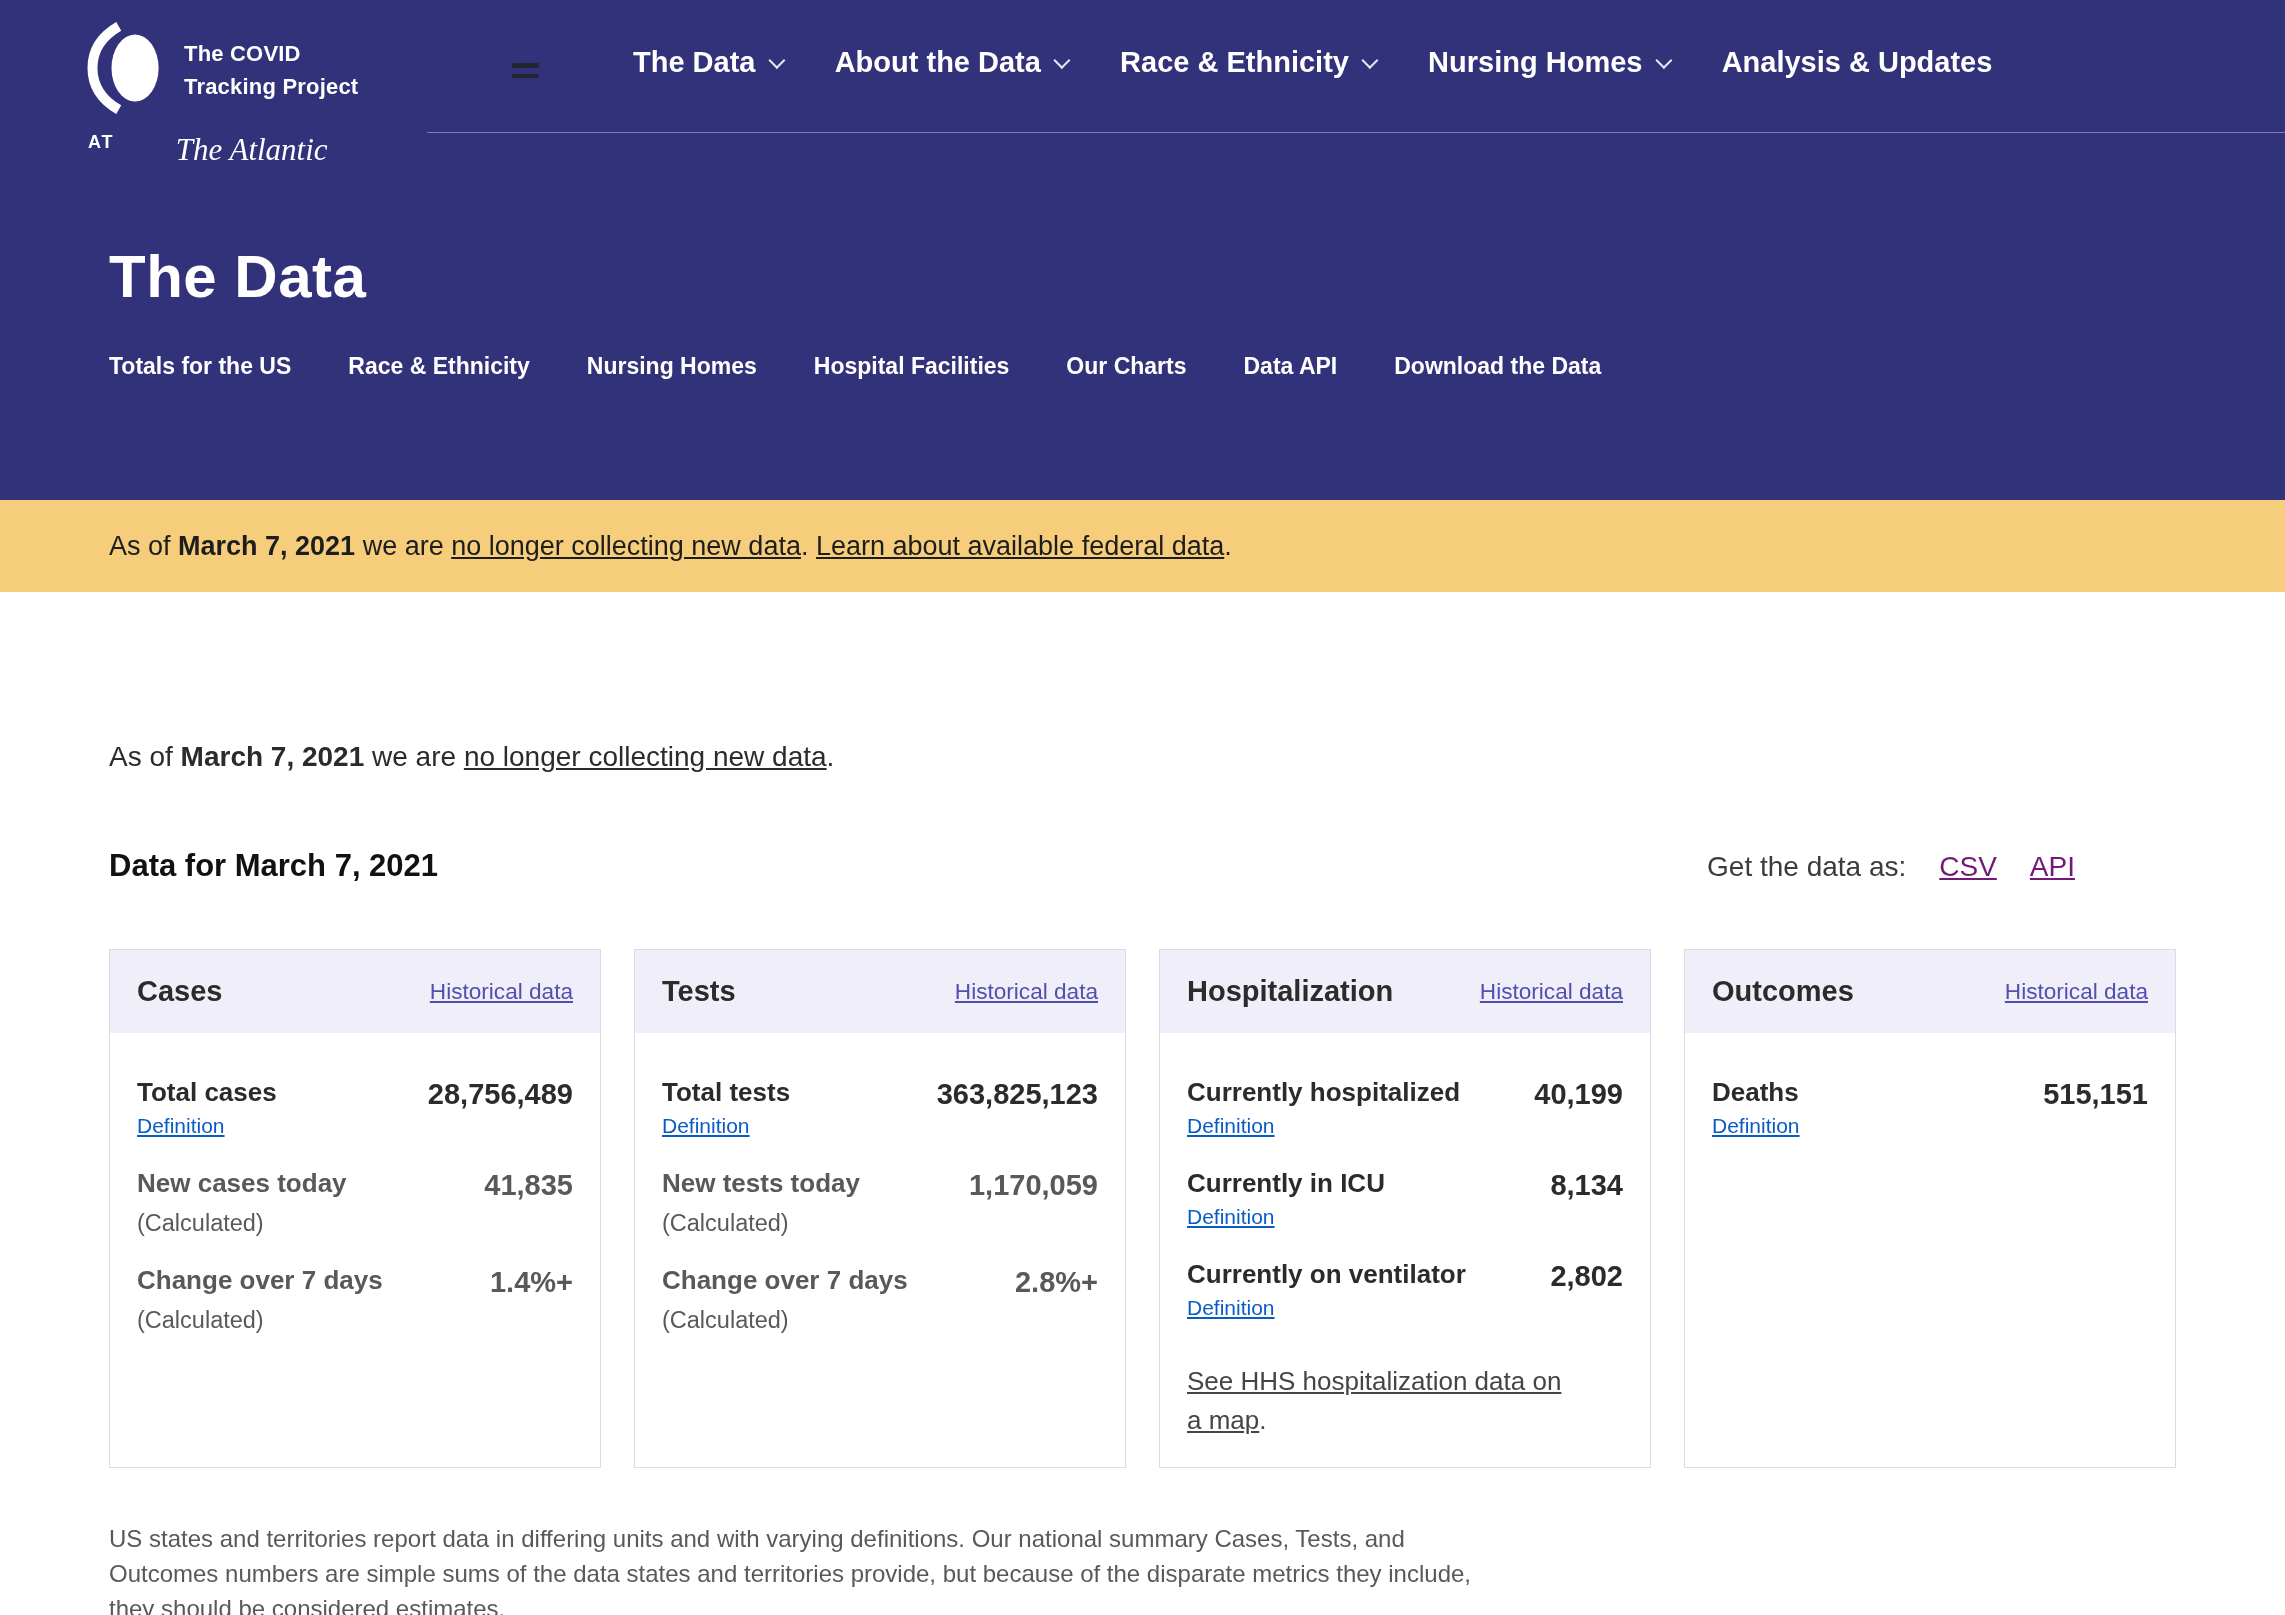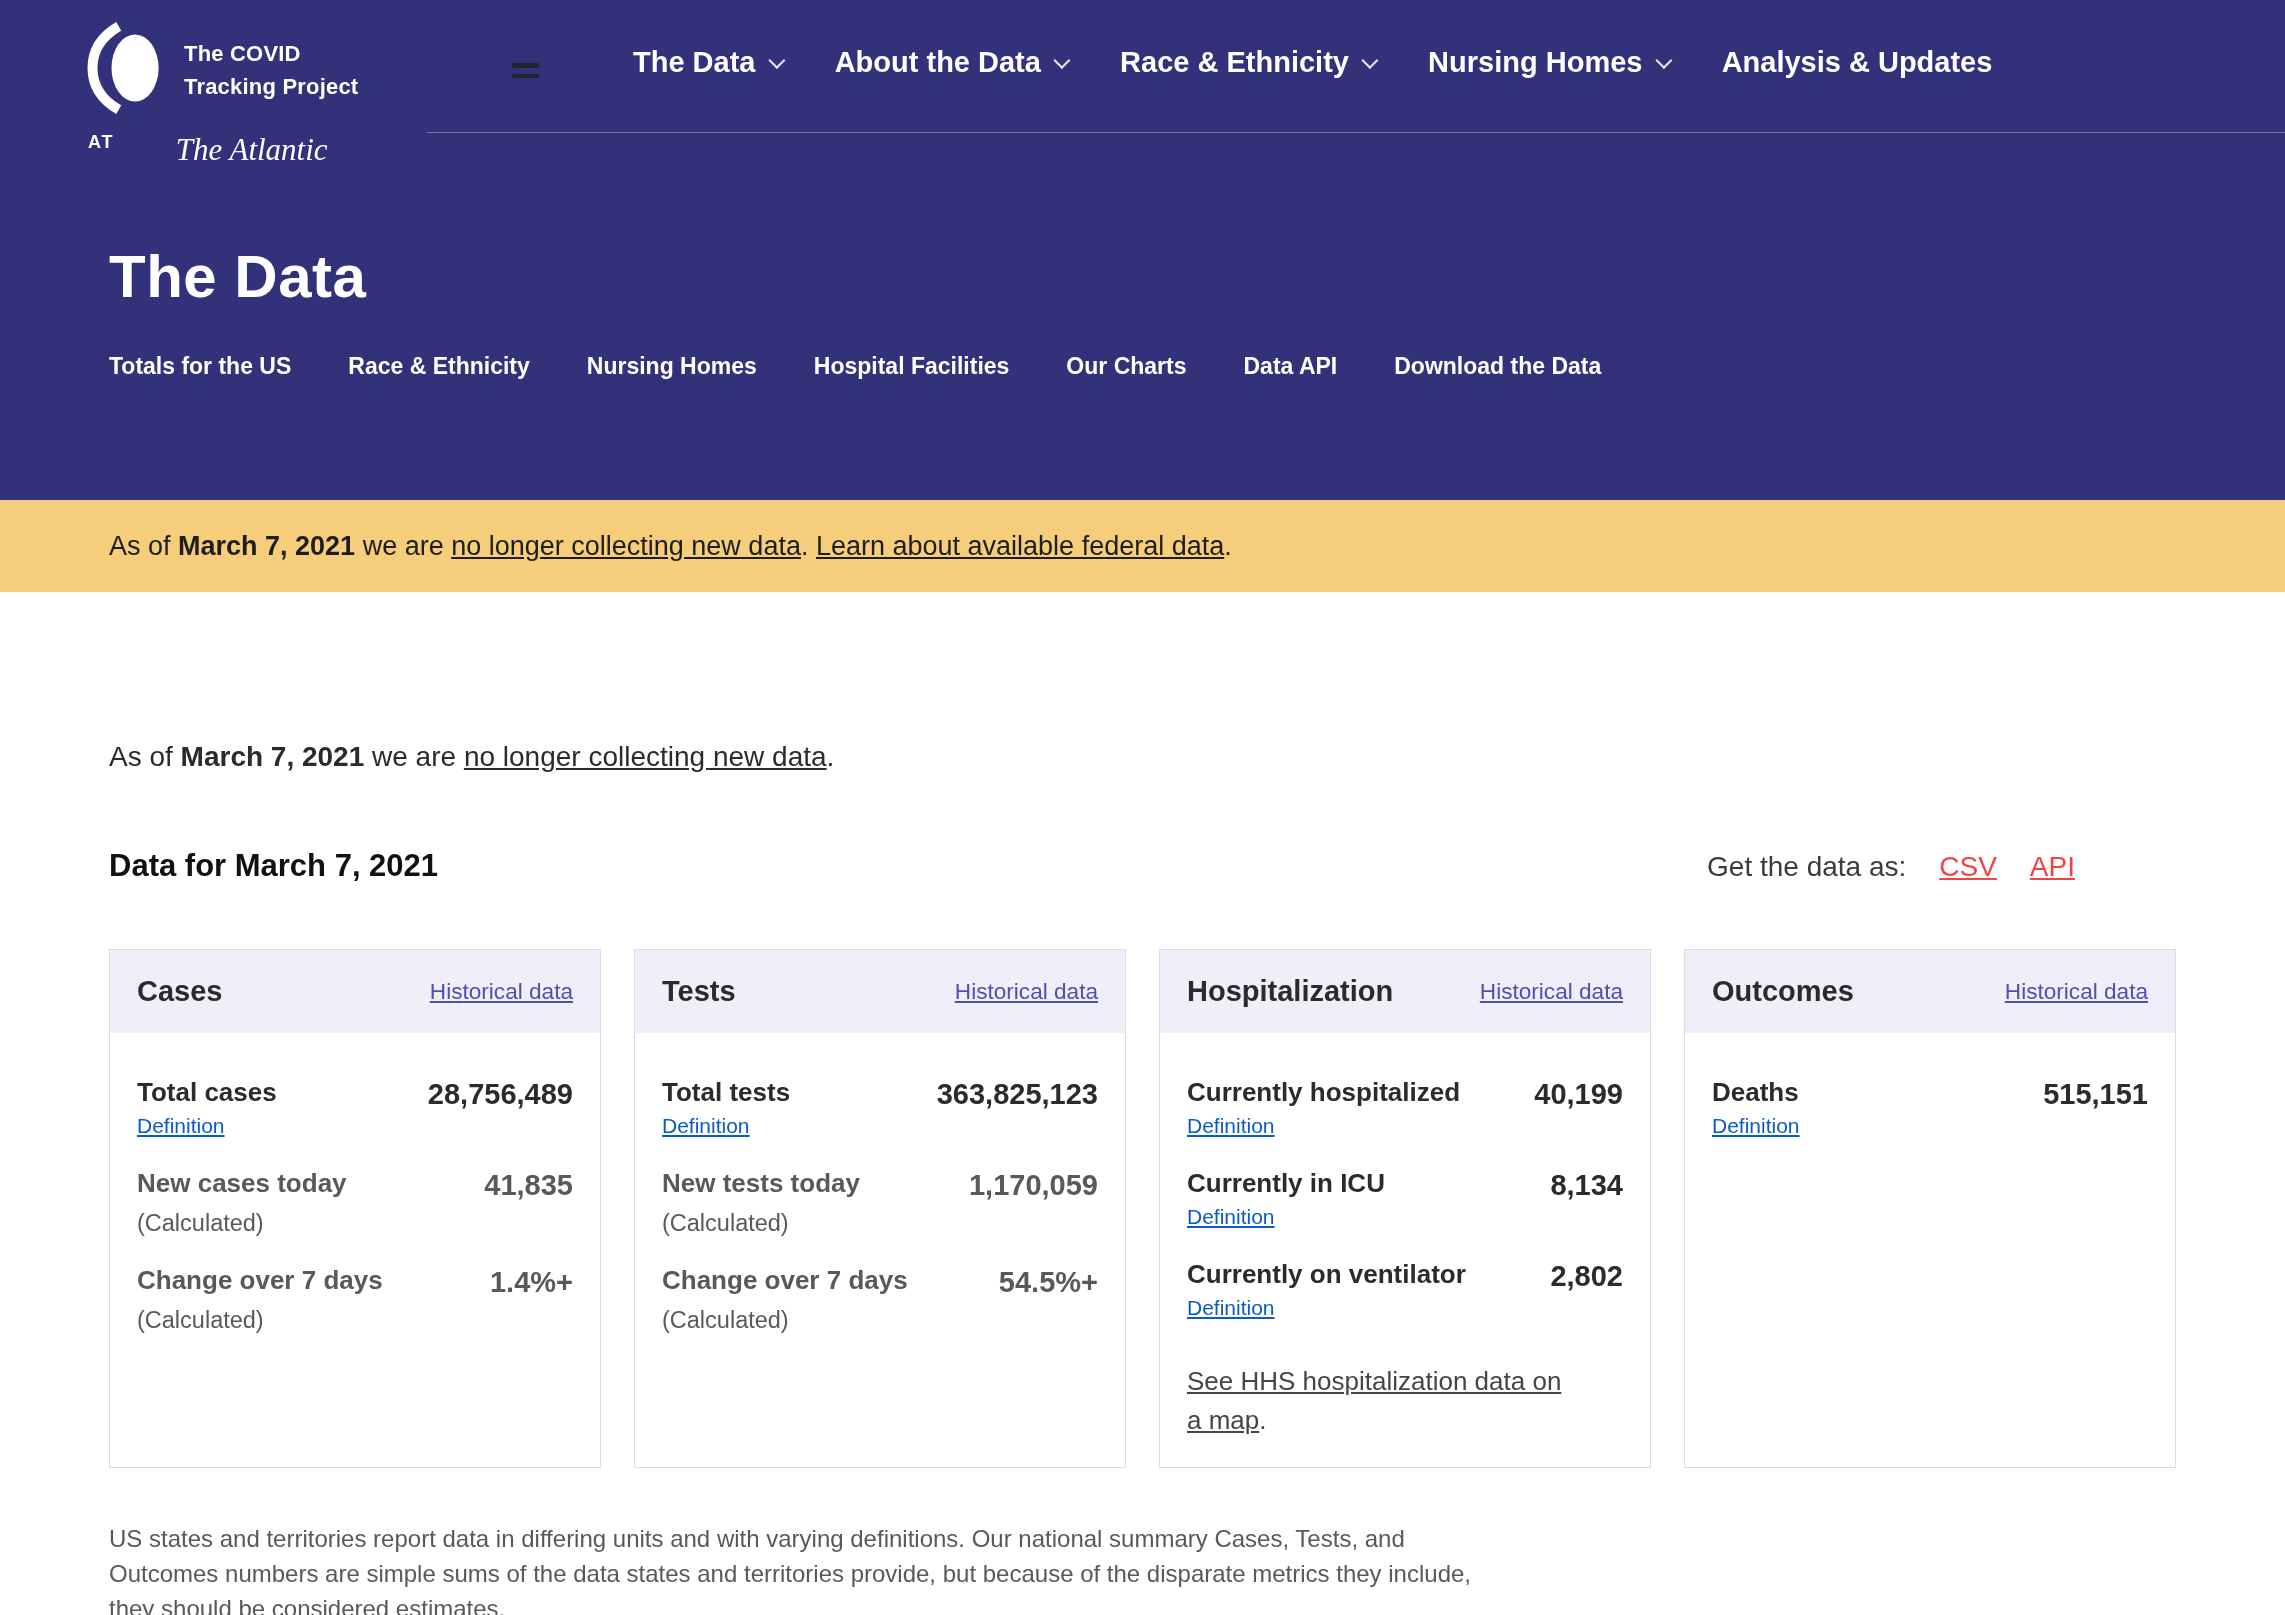--- a/index.html
+++ b/index.html
@@ -28,21 +28,21 @@
   .banner { background:#F5CD7B; height:92px; display:flex; align-items:center; padding-left:109px; font-size:27px; color:#1d1d1d; }
   .banner a, .notice a { color:inherit; text-decoration:underline; cursor:pointer; }
   .b-bold { font-weight:bold; }
 
   
   .main { padding:0 109px; }
   .notice { margin-top:149px; font-size:28px; color:#2b2b2b; }
   .heading-row { margin-top:42px; display:flex; justify-content:space-between; align-items:baseline; }
   .data-heading { font-size:31px; font-weight:bold; color:#111; }
   .get-data { font-size:28px; color:#3c3c3c; padding-right:101px; display:flex; align-items:baseline; gap:33px; }
-  .get-data a { color:#ef4444; text-decoration:underline; cursor:pointer;margin-top:36px; }
+  .get-data a { color:#701a75; text-decoration:underline; cursor:pointer;margin-top:36px; }
 
   .cards { margin-top:65px; display:grid; grid-template-columns:repeat(4,1fr); gap:33px; }
   .card { border:1.8px solid #DBDBEA; background:#fff; display:flex; flex-direction:column; }
   .card-header { background:#EFEEF9; padding:12px 27px; height:83px; display:flex; justify-content:space-between; align-items:center; }
   .card-title { font-size:29px; font-weight:bold; color:#2b2b2b; }
   .hist-link { font-size:22.6px; color:#514FB0; text-decoration:underline; cursor:pointer; }
   .card-body { padding:45px 27px 27px 27px; flex:1; }
   .stat { display:flex; justify-content:space-between; margin-bottom:29px; }
   .stat-label { font-size:26px; font-weight:bold; color:#2b2b2b; line-height:1.15; }
   .stat.secondary .stat-label, .stat.secondary .stat-value { color:#595959; }
@@ -188,21 +188,21 @@
             <span>New tests today</span>
             <div class="calc-note">(Calculated)</div>
           </div>
           <span class="stat-value">1,170,059</span>
         </div>
         <div class="stat secondary">
           <div class="stat-label">
             <span>Change over 7 days</span>
             <div class="calc-note">(Calculated)</div>
           </div>
-          <span class="stat-value">54.5%+</span>
+          <span class="stat-value">2.8%+</span>
         </div>
       </div>
     </section>
 
     <section class="card">
       <div class="card-header">
         <span class="card-title">Hospitalization</span>
         <a class="hist-link">Historical data</a>
       </div>
       <div class="card-body">

